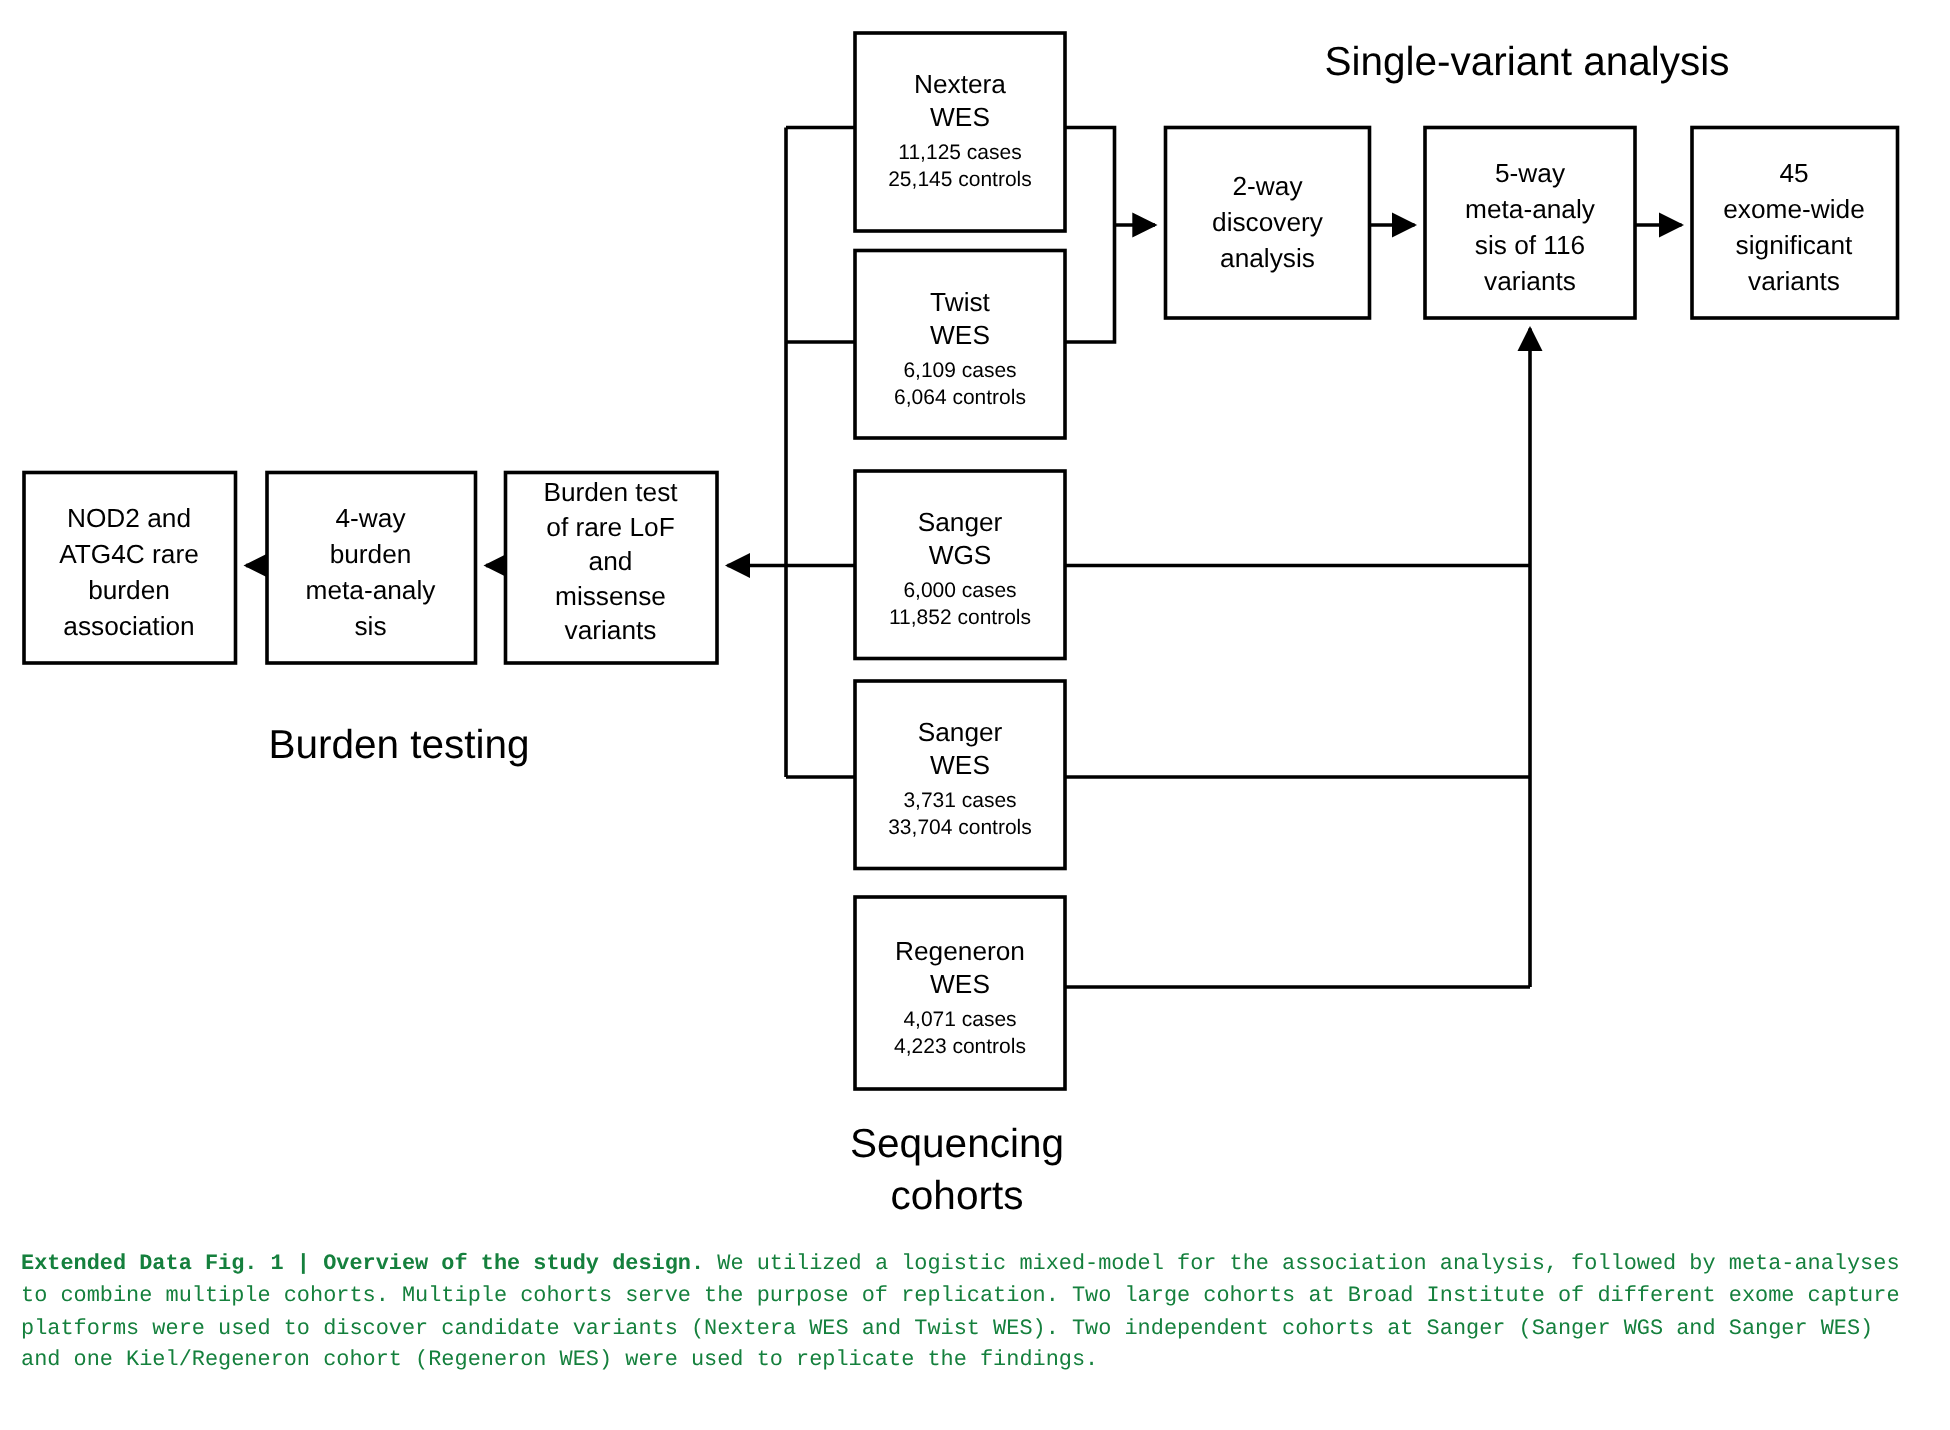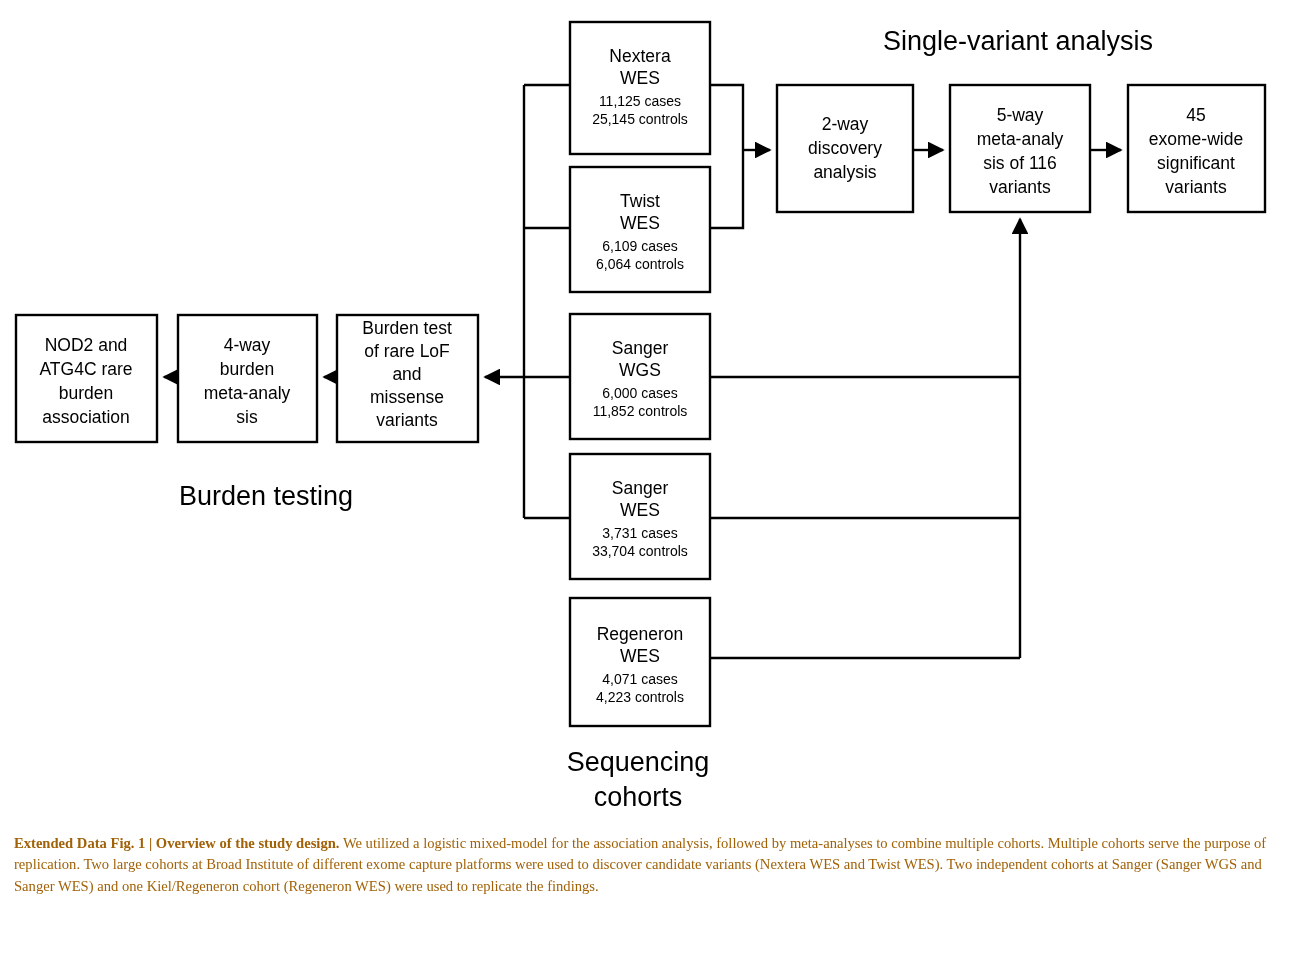--- a/index.html
+++ b/index.html
@@ -5,22 +5,22 @@
   html,body{margin:0;padding:0;background:#ffffff;}
   body{width:1300px;height:953px;font-family:"Liberation Sans",sans-serif;color:#000;overflow:hidden;}
   #figure{position:relative;width:1300px;height:953px;}
   #diagram{position:absolute;left:0;top:0;width:1300px;height:825px;}
   .box-rect{fill:#ffffff;stroke:#000000;stroke-width:2.4;}
   .conn{stroke:#000000;stroke-width:2.4;fill:none;}
   .box-label{font-family:"Liberation Sans",sans-serif;font-size:17.5px;fill:#000;text-anchor:middle;}
   .box-sub{font-family:"Liberation Sans",sans-serif;font-size:14px;fill:#000;text-anchor:middle;}
   .section-label{font-family:"Liberation Sans",sans-serif;font-size:27px;fill:#000;text-anchor:middle;}
   #caption{position:absolute;left:14px;top:833px;width:1258px;
-           font-family:Liberation Serif, serif;font-size:14.6px;line-height:1.47;
-           color:#a16207;text-align:left;}
+           font-family:Liberation Mono, monospace;font-size:14.6px;line-height:1.47;
+           color:#15803d;text-align:left;}
   #caption b{font-weight:bold;}
 </style>
 </head>
 <body>
 
 <div id="figure">
 
   <svg id="diagram" viewBox="0 0 1300 825">
     <defs>
       <marker id="arrowL" viewBox="0 0 10 10" refX="9" refY="5" markerWidth="7" markerHeight="7" orient="auto-start-reverse">

